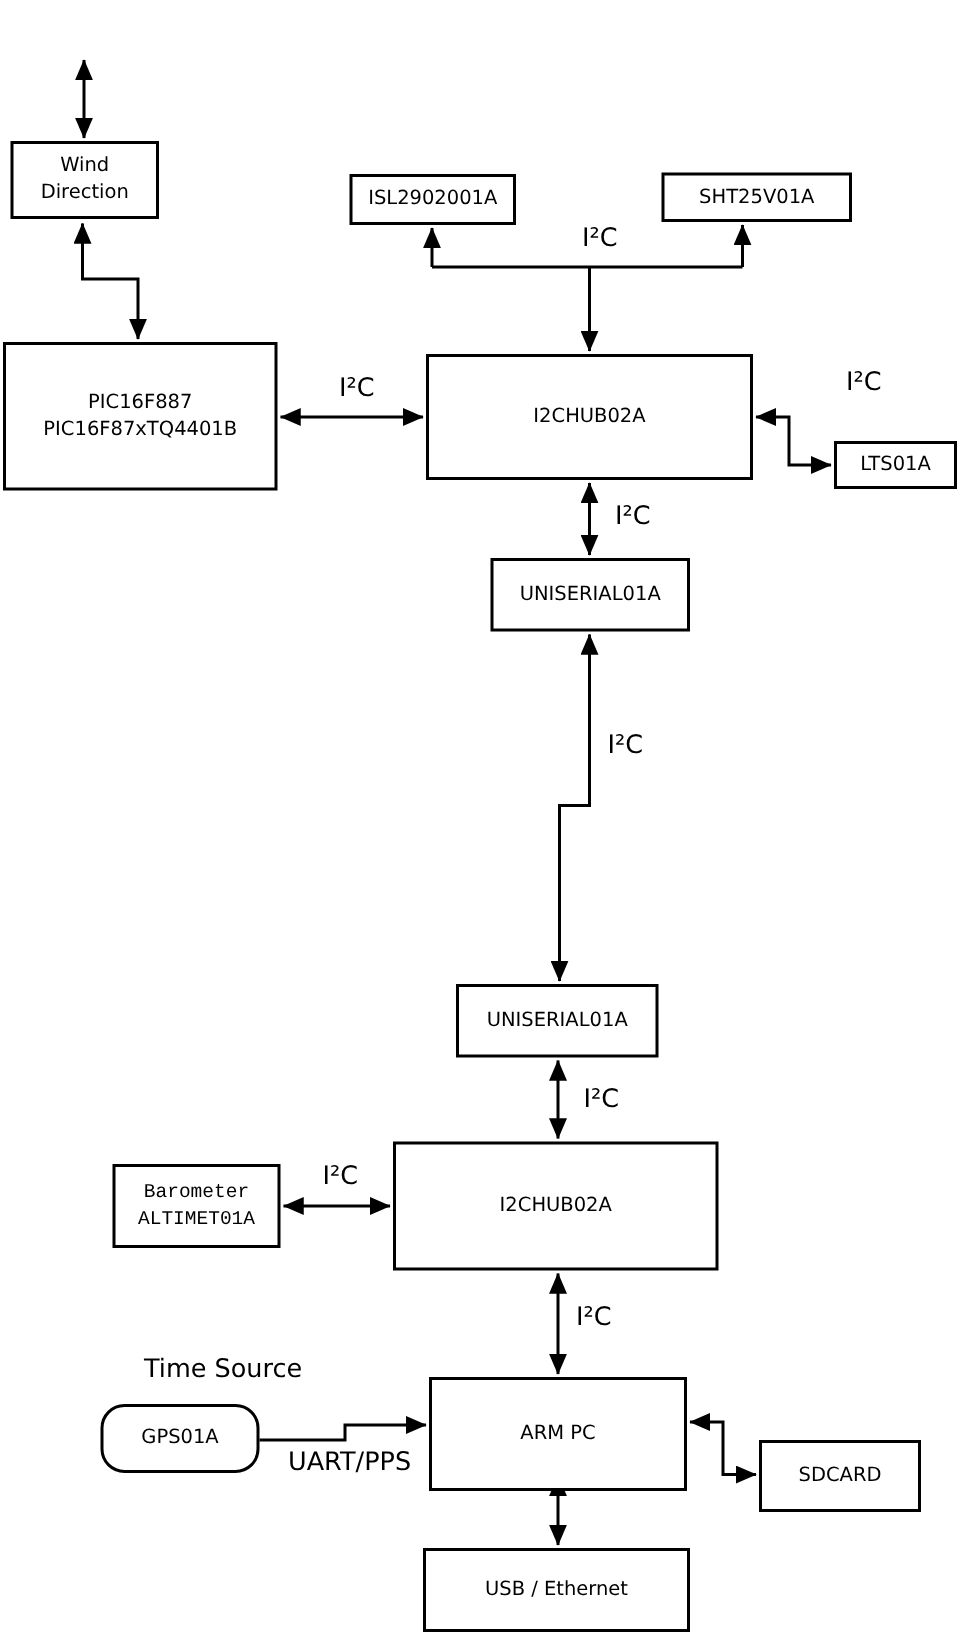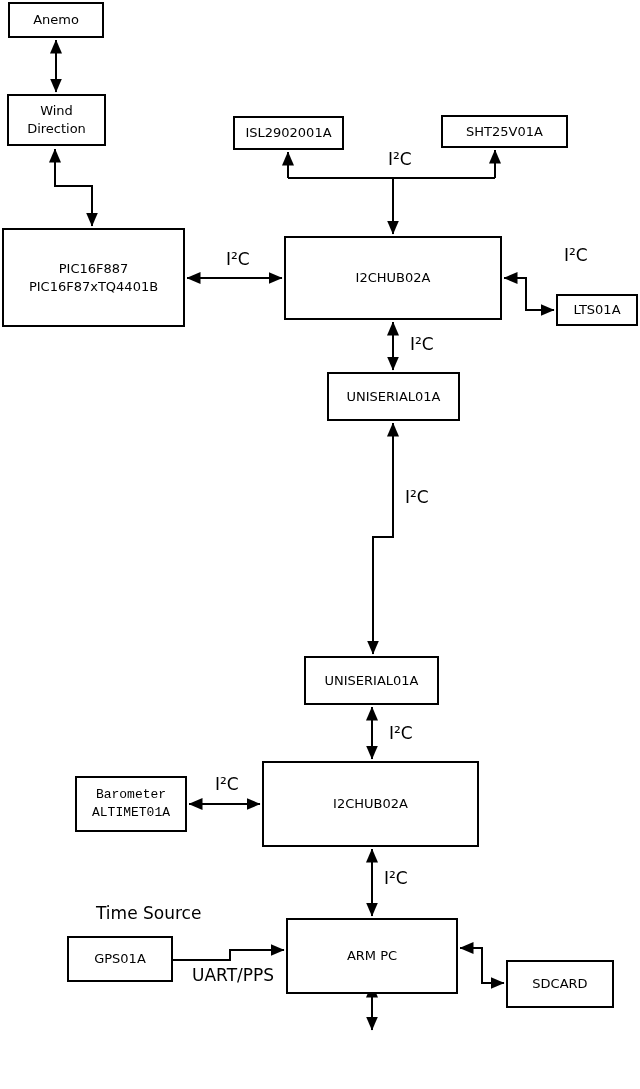--- a/index.html
+++ b/index.html
@@ -68,21 +68,20 @@
       <path d="M393,423 L393,537 L373,537 L373,654" marker-start="url(#ah)" marker-end="url(#ah)"></path>
       <path d="M372,707 L372,759" marker-start="url(#ah)" marker-end="url(#ah)"></path>
       <path d="M189,804 L260,804" marker-start="url(#ah)" marker-end="url(#ah)"></path>
       <path d="M372,849 L372,916" marker-start="url(#ah)" marker-end="url(#ah)"></path>
       <path d="M173,960 L230,960 L230,950 L284,950" marker-end="url(#ah)"></path>
       <path d="M460,948 L482,948 L482,983 L504,983" marker-start="url(#ah)" marker-end="url(#ah)"></path>
       <path d="M372,984 L372,1030" marker-start="url(#ah)" marker-end="url(#ah)"></path>
     </g>
   </svg>
 
-  <div class="box" style="left:8px; top:2px; width:96px; height:36px;">Anemo</div>
 
   <div class="box" style="left:7px; top:94px; width:99px; height:52px;">Wind
 Direction</div>
 
   <div class="box" style="left:2px; top:228px; width:183px; height:99px;">PIC16F887
 PIC16F87xTQ4401B</div>
 
   <div class="box" style="left:233px; top:116px; width:111px; height:34px;">ISL2902001A</div>
 
   <div class="box" style="left:441px; top:115px; width:127px; height:33px;">SHT25V01A</div>
@@ -93,26 +92,27 @@
 
   <div class="box" style="left:327px; top:372px; width:133px; height:49px;">UNISERIAL01A</div>
 
   <div class="box" style="left:304px; top:656px; width:135px; height:49px;">UNISERIAL01A</div>
 
   <div class="box" style="left:75px; top:776px; width:112px; height:56px;font-family:Liberation Mono, monospace;">Barometer
 ALTIMET01A</div>
 
   <div class="box" style="left:262px; top:761px; width:217px; height:86px;">I2CHUB02A</div>
 
-  <div class="box" style="left:67px; top:936px; width:106px; height:46px;">GPS01A</div>
+  <div class="box" style="left:67px; top:936px; width:106px; height:46px;border-radius:16px;">GPS01A</div>
 
   <div class="box" style="left:286px; top:918px; width:172px; height:76px;">ARM PC</div>
 
   <div class="box" style="left:506px; top:960px; width:108px; height:48px;">SDCARD</div>
 
+  <div class="box" style="left:282px; top:1032px; width:178px; height:56px;">USB / Ethernet</div>
 
   <div class="edge-label" style="left:226px; top:252px;">I²C</div>
 
   <div class="edge-label" style="left:388px; top:152px;">I²C</div>
 
   <div class="edge-label" style="left:564px; top:248px;">I²C</div>
 
   <div class="edge-label" style="left:410px; top:337px;">I²C</div>
 
   <div class="edge-label" style="left:405px; top:490px;">I²C</div>

